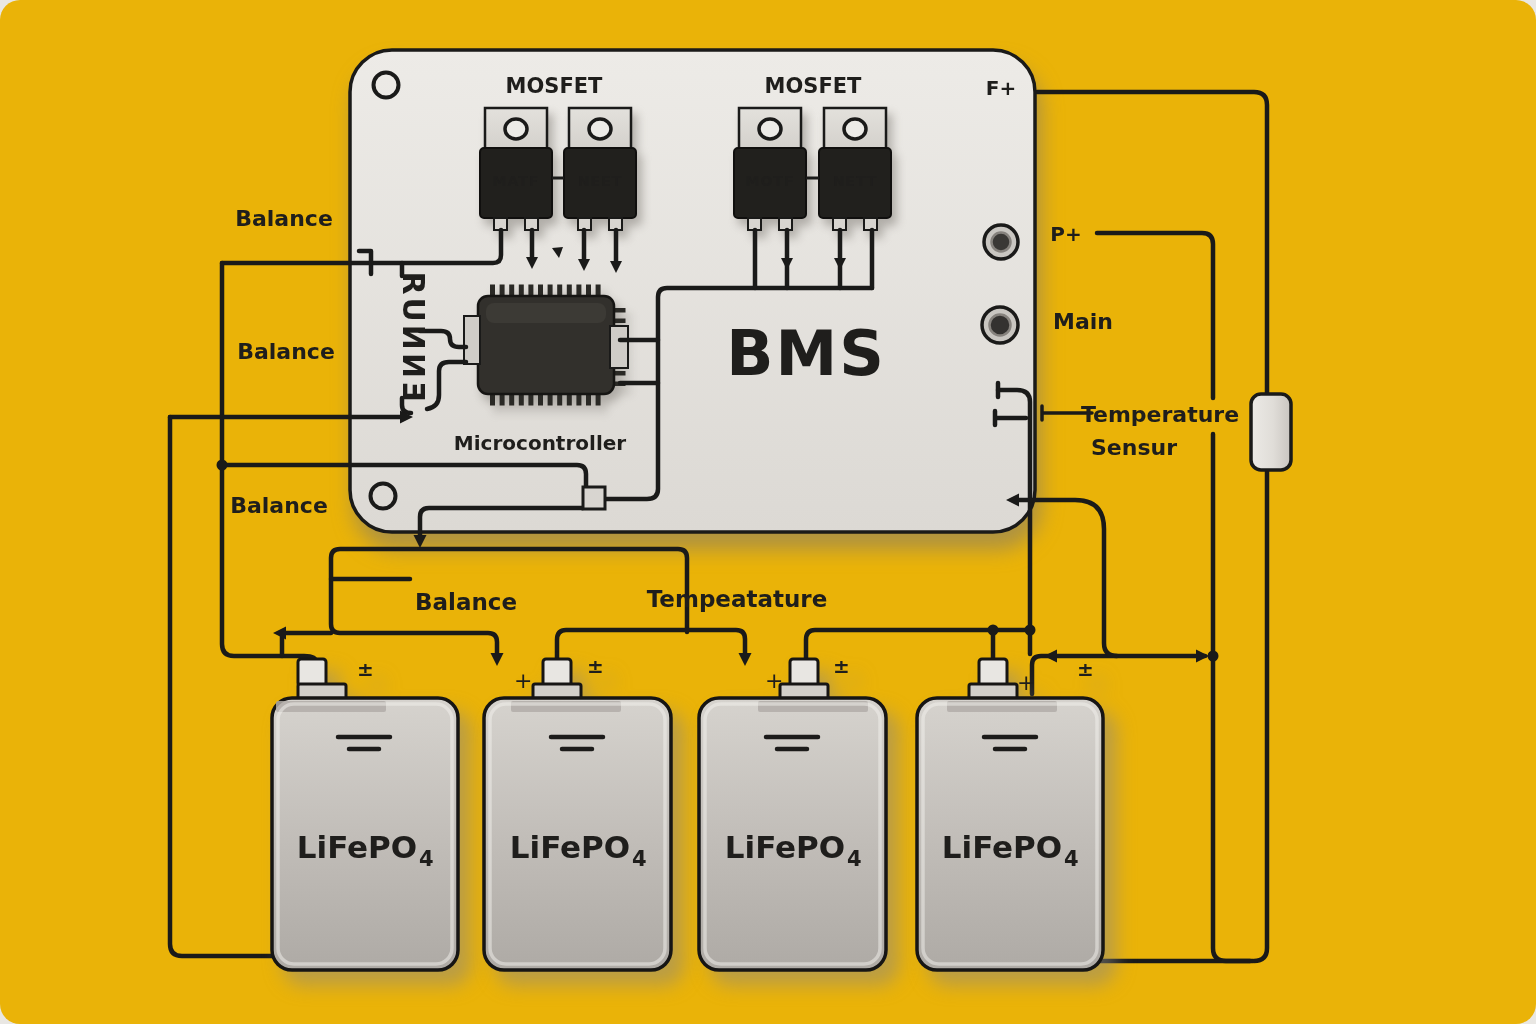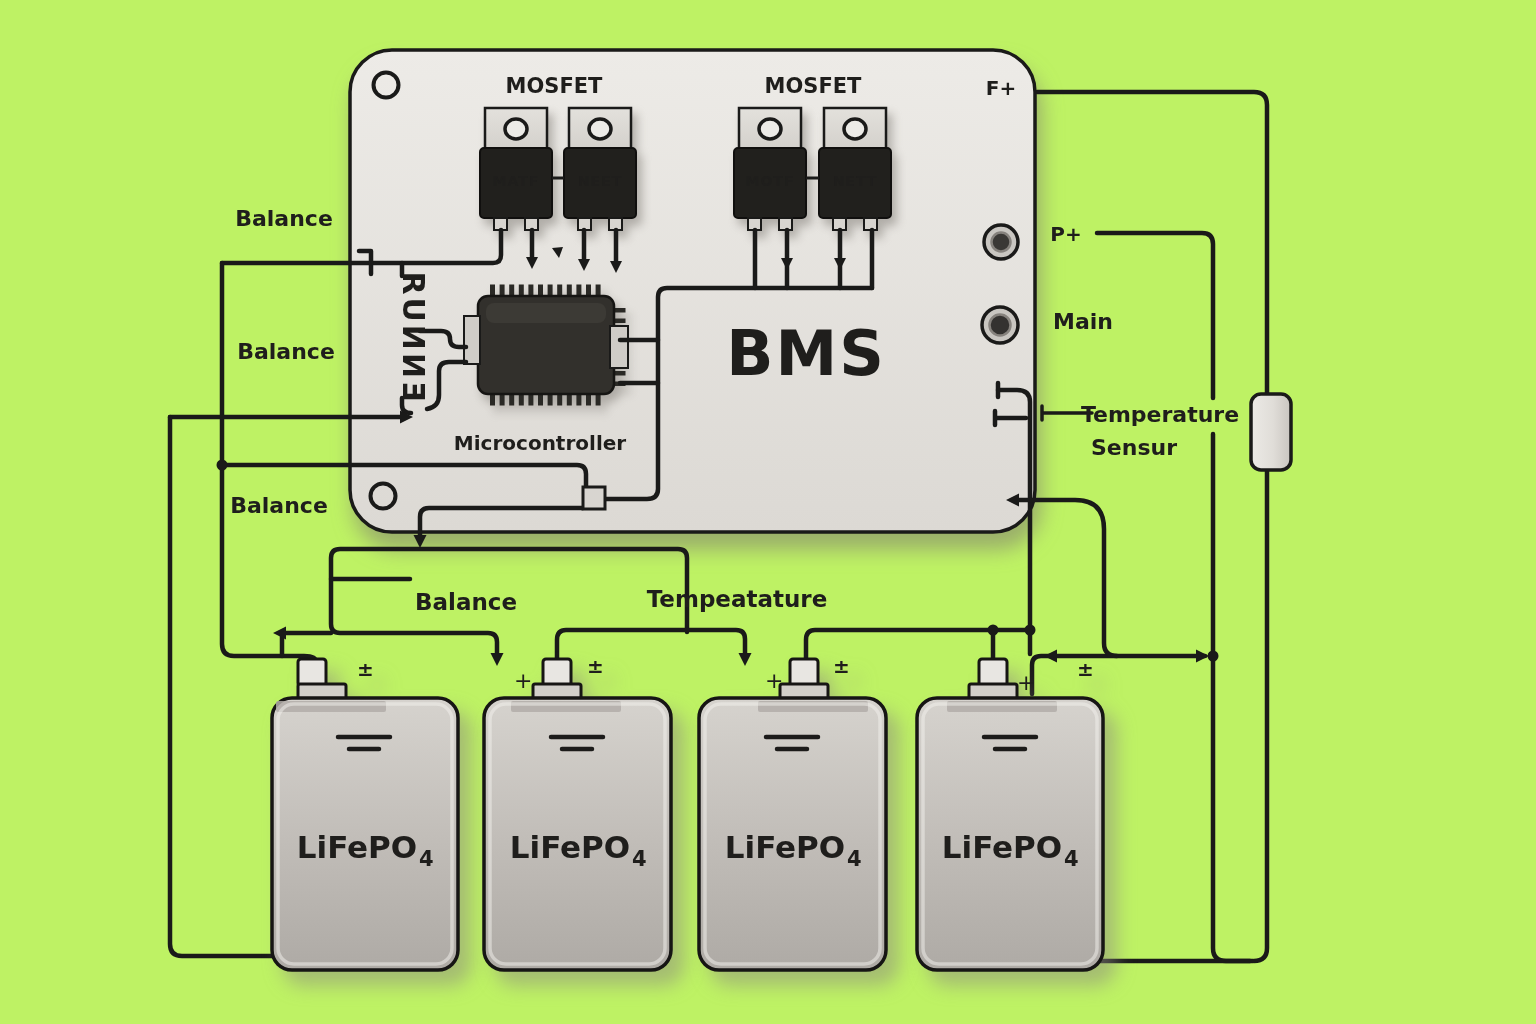--- a/index.html
+++ b/index.html
@@ -1,17 +1,17 @@
 <!DOCTYPE html>
 <html><head>
 <meta charset="utf-8">
 <style>
   html,body{margin:0;padding:0;}
   body{background:#e9e7e3;font-family:"DejaVu Sans","Liberation Sans",sans-serif;}
-  #canvas{position:relative;width:1536px;height:1024px;background:#bef264;overflow:hidden;}
+  #canvas{position:relative;width:1536px;height:1024px;background:#eab308;overflow:hidden;border-radius:20px;}
   svg{position:absolute;left:0;top:0;}
   text{font-family:"DejaVu Sans","Liberation Sans",sans-serif;fill:#1f1e1c;}
   .shadow-board{filter:drop-shadow(5px 16px 10px rgba(125,120,112,0.55));}
   .shadow-part{filter:drop-shadow(5px 7px 5px rgba(110,106,100,0.45));}
   .shadow-bat{filter:drop-shadow(12px 14px 9px rgba(140,135,127,0.5));}
 </style>
 </head>
 <body>
 
 <div id="canvas">

